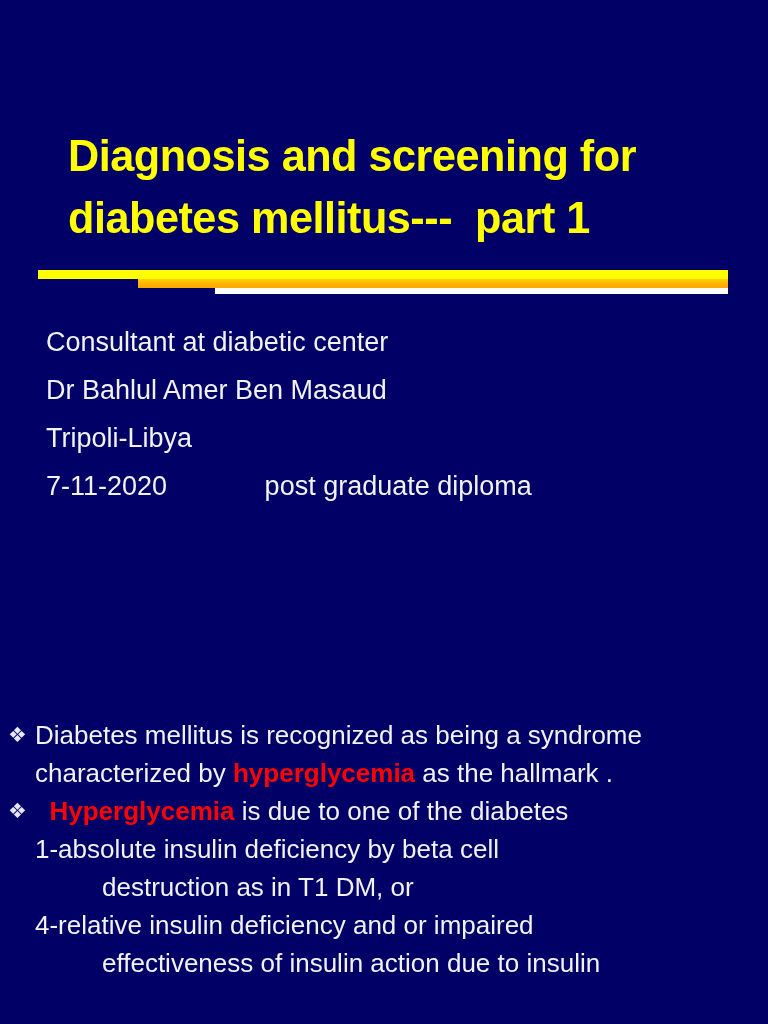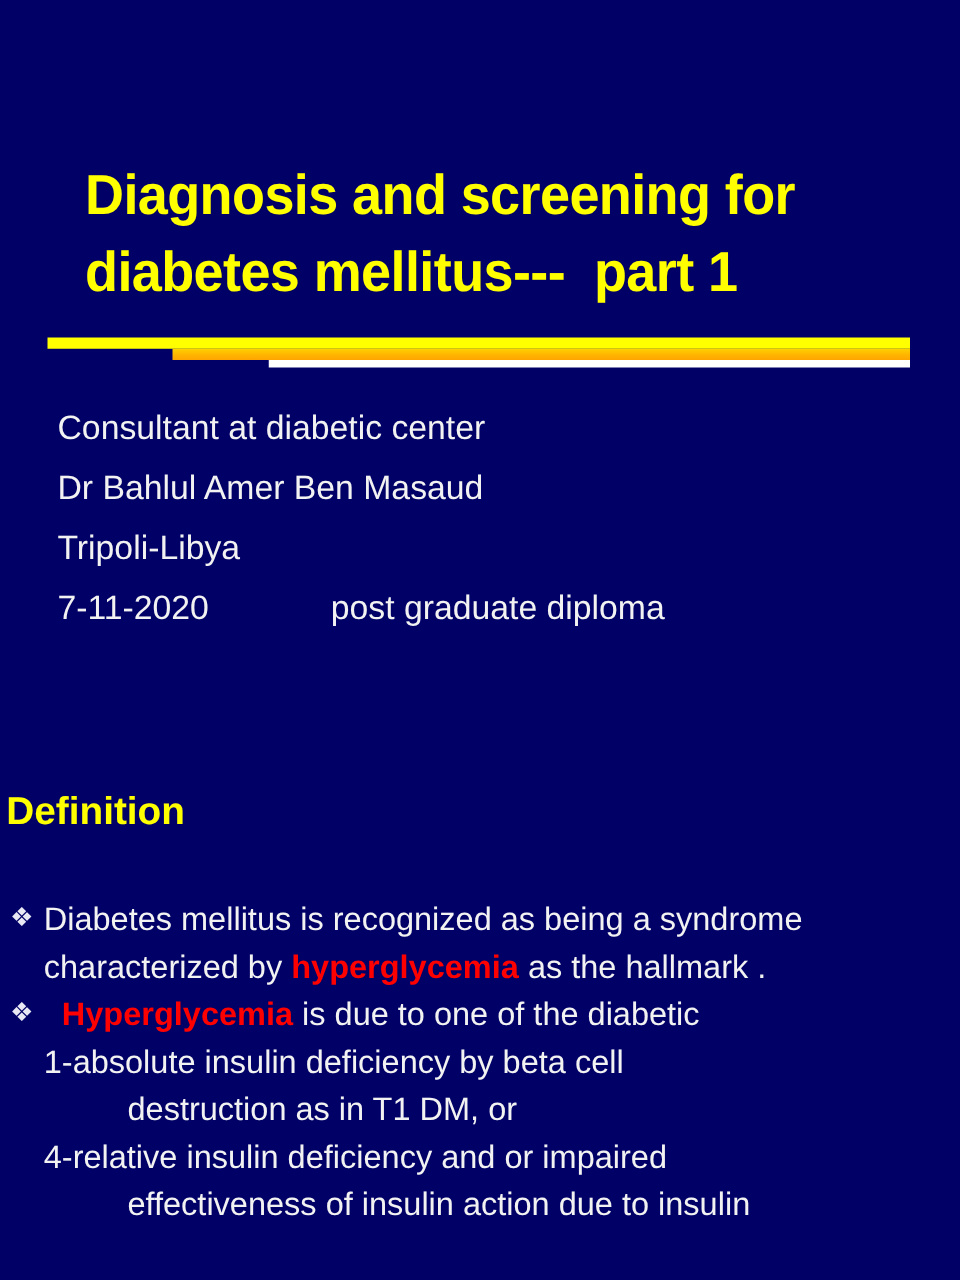--- a/index.html
+++ b/index.html
@@ -152,32 +152,31 @@
     <div class="bar-white"></div>
   </div>
 
   <div class="meta-block">
     <div class="meta-line">Consultant at diabetic center</div>
     <div class="meta-line">Dr Bahlul Amer Ben Masaud</div>
     <div class="meta-line">Tripoli-Libya</div>
     <div class="meta-line">7-11-2020             post graduate diploma</div>
   </div>
 
-  <div class="section-heading">Definition</div>
 
   <div class="body-block">
 
     <div class="bullet-row">
       <span class="bullet-glyph">❖</span>
       <span class="bullet-text para-indent-1 tight"><span>Diabetes mellitus is recognized as being a syndrome characterized by </span><span class="em-red">hyperglycemia</span><span> as the hallmark .</span></span>
     </div>
 
     <div class="bullet-row">
       <span class="bullet-glyph">❖</span>
-      <span class="bullet-text para-indent-1 tight"><span>  </span><span class="em-red">Hyperglycemia</span><span> is due to one of the diabetic</span></span>
+      <span class="bullet-text para-indent-1 tight"><span>  </span><span class="em-red">Hyperglycemia</span><span> is due to one of the diabetes</span></span>
     </div>
 
     <div class="bullet-text para-indent-1">1-absolute insulin deficiency by beta cell</div>
     <div class="bullet-text para-indent-2">destruction as in T1 DM, or</div>
     <div class="bullet-text para-indent-1">4-relative insulin deficiency and or impaired</div>
     <div class="bullet-text para-indent-2">effectiveness of insulin action due to insulin</div>
 
   </div>
 
 </div>

